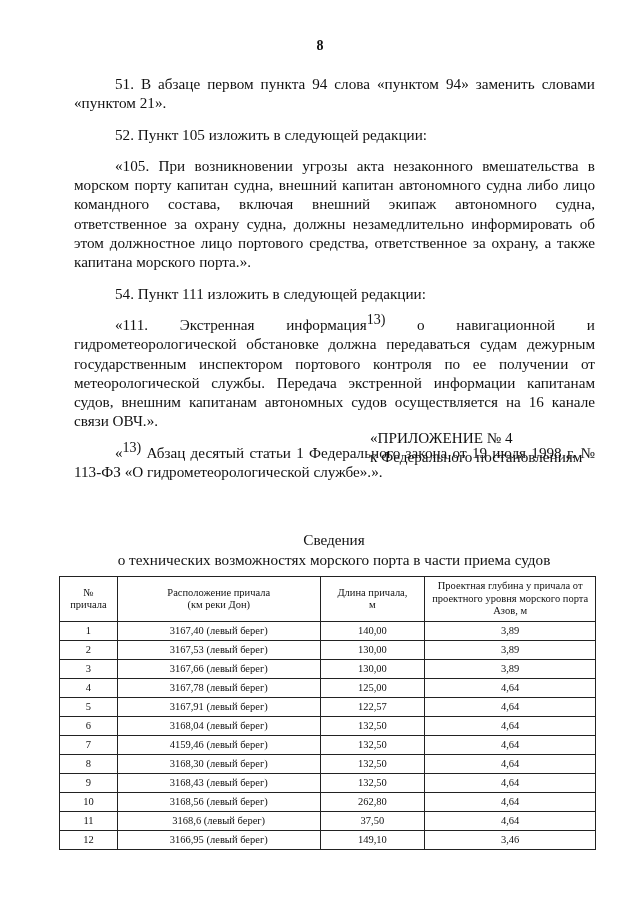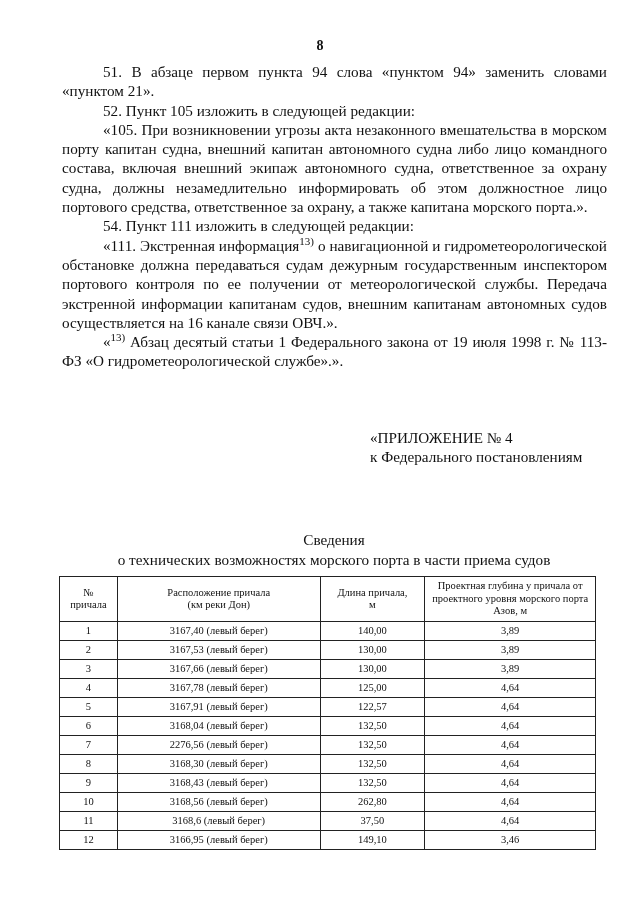--- a/index.html
+++ b/index.html
@@ -9,22 +9,22 @@
     color: #111;
   }
   .page-num {
     position: absolute; top: 38px; left: 0; width: 640px; text-align: center;
     font-size: 14px; font-weight: bold;
   }
   .body-text {
     position: absolute; left: 62px; top: 62px; width: 545px;
     font-size: 15.2px; line-height: 19.3px; text-align: justify;
   }
-  .body-text p { margin: 0; text-indent: 41px; }
-  .body-text sup { font-size: 11px; line-height: 0; vertical-align: 6px; }
+  .body-text p { margin: 12px; text-indent: 41px; }
+  .body-text sup { font-size: 14px; line-height: 0; vertical-align: 6px; }
   .appendix {
     position: absolute; top: 428px; left: 370px; width: 240px; text-align: left;
     font-size: 15.2px; line-height: 19.3px;
   }
   .appendix div { white-space: nowrap; }
   .table-title {
     position: absolute; top: 530px; left: 0; width: 668px; text-align: center;
     font-size: 15.2px; line-height: 19.5px;
   }
   table.berths {
@@ -110,21 +110,21 @@
         <td>4,64</td>
       </tr>
       <tr>
         <td>6</td>
         <td>3168,04 (левый берег)</td>
         <td>132,50</td>
         <td>4,64</td>
       </tr>
       <tr>
         <td>7</td>
-        <td>2276,56 (левый берег)</td>
+        <td>4159,46 (левый берег)</td>
         <td>132,50</td>
         <td>4,64</td>
       </tr>
       <tr>
         <td>8</td>
         <td>3168,30 (левый берег)</td>
         <td>132,50</td>
         <td>4,64</td>
       </tr>
       <tr>

